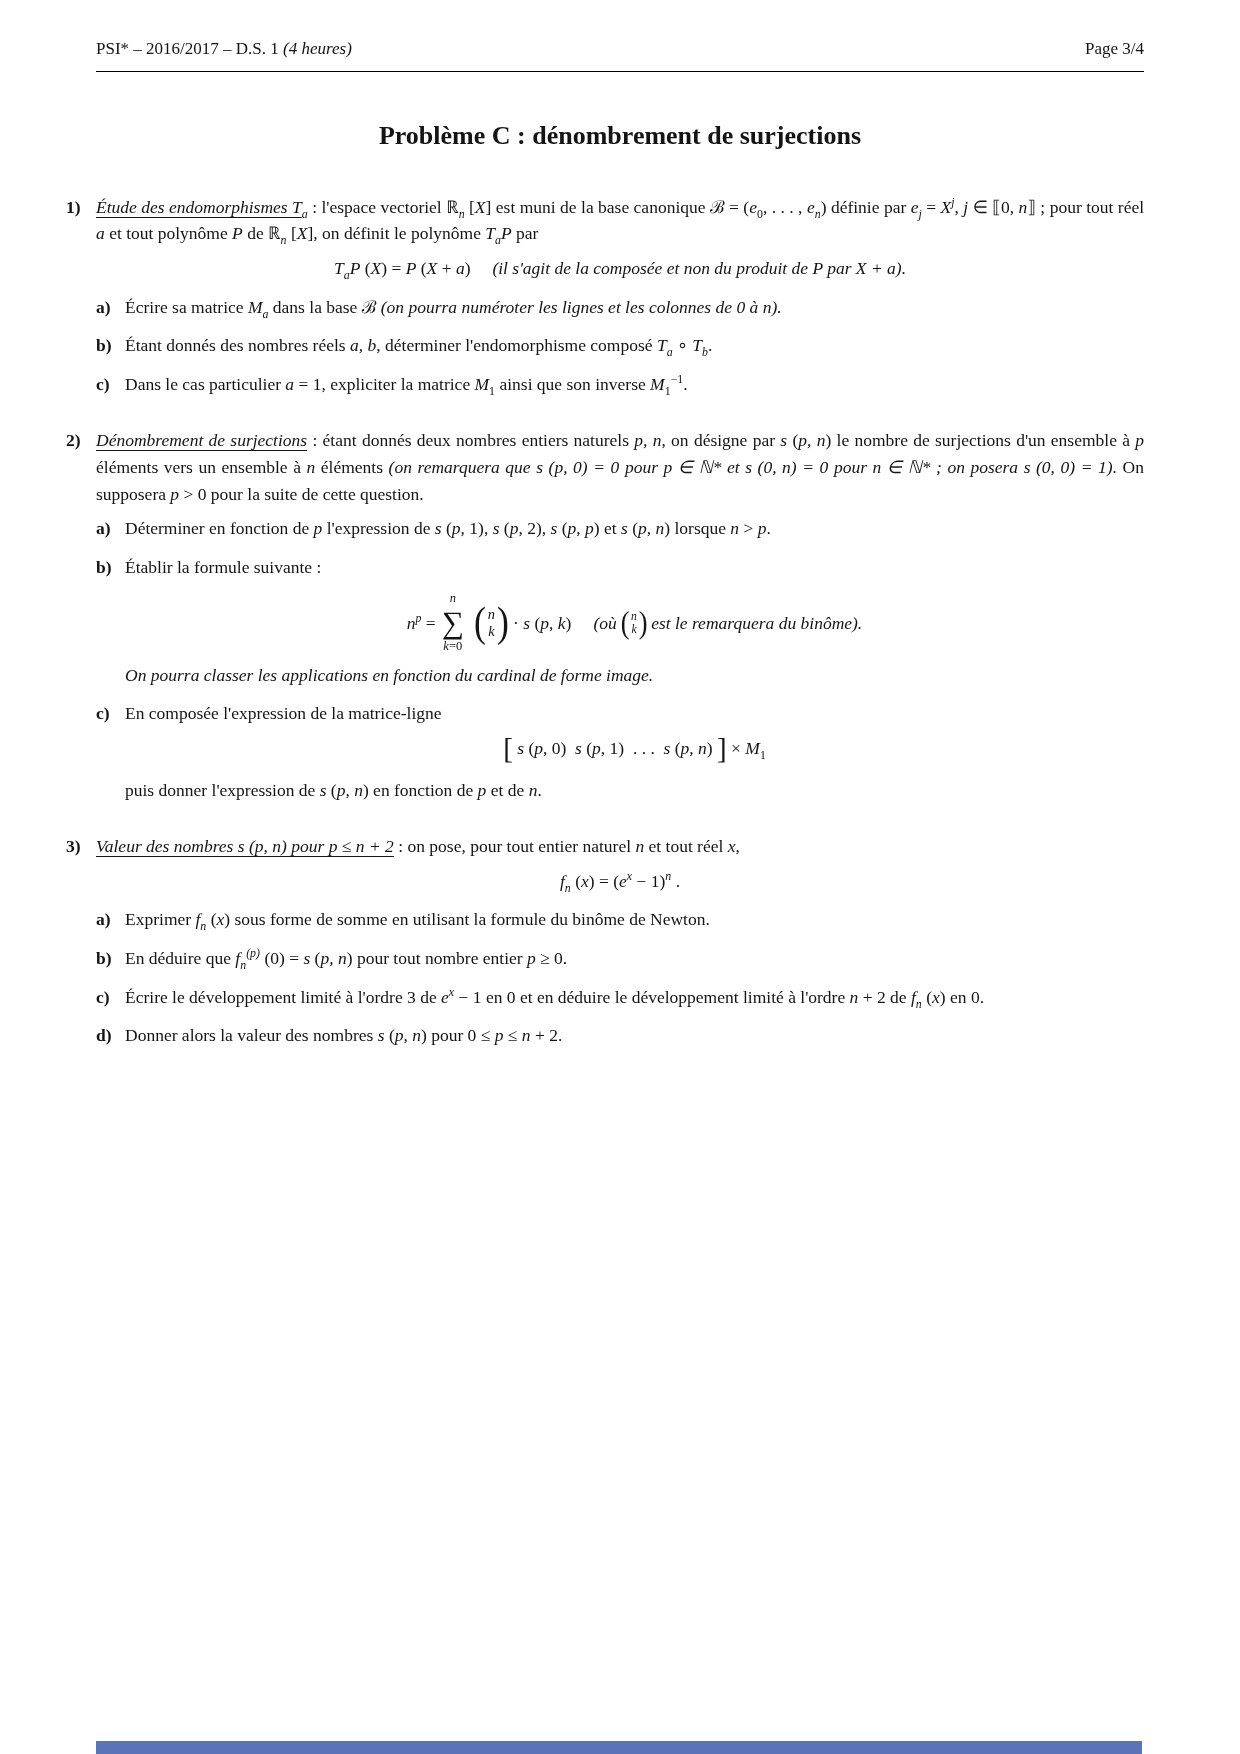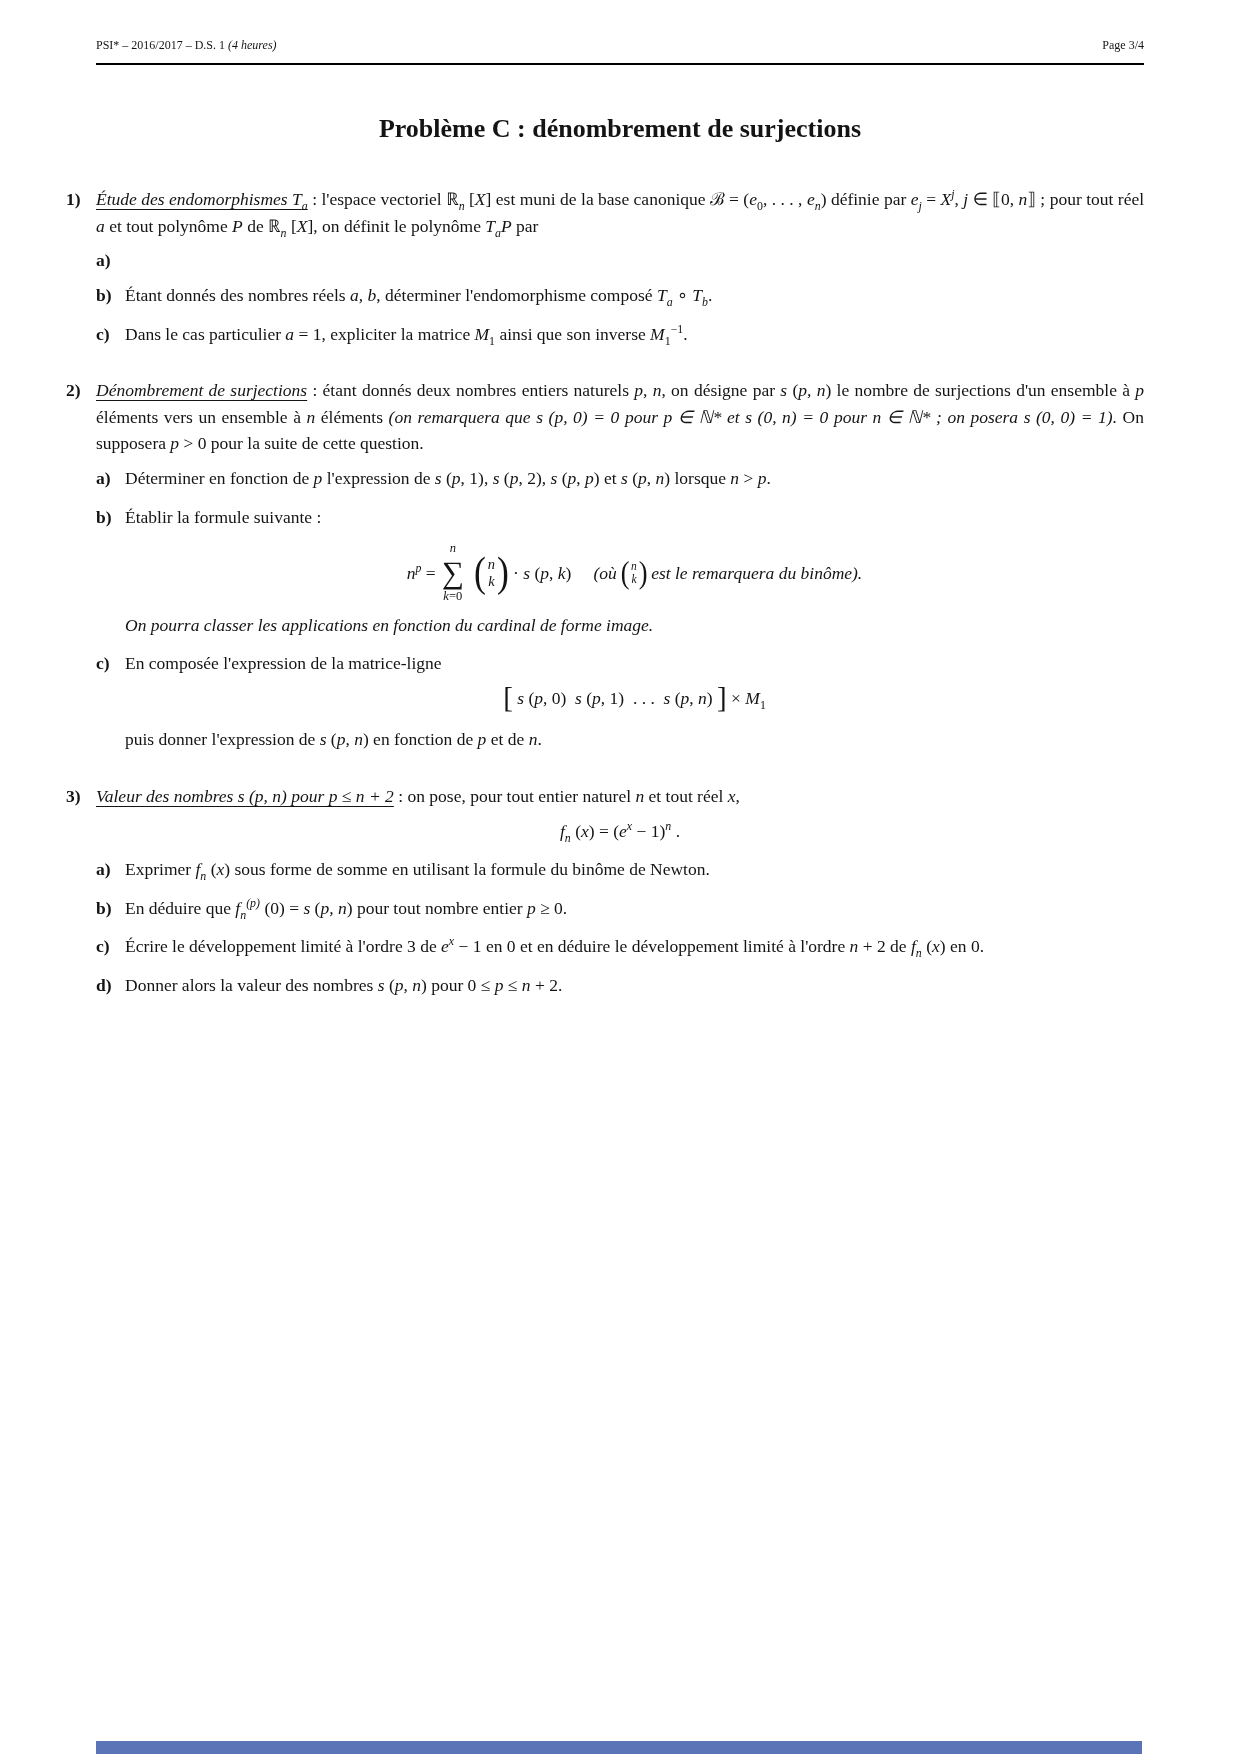--- a/index.html
+++ b/index.html
@@ -10,21 +10,21 @@
     height: 1754px;
     margin: 0 auto;
     background: #ffffff;
     color: #141414;
     font-family: "Liberation Serif", "DejaVu Serif", "DejaVu Sans", serif;
     font-size: 17.5px;
     line-height: 1.52;
     padding: 36px 96px 0 96px;
     overflow: hidden;
   }
-  .hdr { display: flex; justify-content: space-between; align-items: baseline; font-size: 12px; text-align: right; }
+  .hdr { display: flex; justify-content: space-between; align-items: baseline; font-size: 17px; text-align: right; }
   .rule { height: 1.5px; background: #000; margin-top: 9px; }
   .title { text-align: center; font-size: 26px; font-weight: 700; margin: 44px 0 38px 0; }
 
   .q { display: flex; margin-left: -30px; margin-bottom: 18px; }
   .qnum { font-weight: 700; width: 30px; flex: none; }
   .qbody { flex: 1; min-width: 0; }
 
   .sub { display: flex; margin: 8px 0; }
   .snum { font-weight: 700; width: 29px; flex: none; }
   .sbody { flex: 1; min-width: 0; }
@@ -62,24 +62,26 @@
     <span class="hdr-right">Page 3/4</span>
   </header>
   <div class="rule"></div>
 
   <h1 class="title">Problème C : dénombrement de surjections</h1>
 
   <section class="q">
     <span class="qnum">1)</span>
     <div class="qbody">
       <p class="para just"><span class="u"><span class="i">Étude des endomorphismes T</span><sub class="i">a</sub></span> : l'espace vectoriel ℝ<sub class="i">n</sub> [<span class="i">X</span>] est muni de la base canonique ℬ = (<span class="i">e</span><sub>0</sub>, . . . , <span class="i">e</span><sub class="i">n</sub>) définie par <span class="i">e</span><sub class="i">j</sub> = <span class="i">X</span><sup class="i">j</sup>, <span class="i">j</span> ∈ ⟦0, <span class="i">n</span>⟧ ; pour tout réel <span class="i">a</span> et tout polynôme <span class="i">P</span> de ℝ<sub class="i">n</sub> [<span class="i">X</span>], on définit le polynôme <span class="i">T</span><sub class="i">a</sub><span class="i">P</span> par</p>
+      <div class="display"><span class="i">T</span><sub class="i">a</sub><span class="i">P</span> (<span class="i">X</span>) = <span class="i">P</span> (<span class="i">X</span> + <span class="i">a</span>)&nbsp;&nbsp;&nbsp;&nbsp;&nbsp;<span class="i">(il s'agit de la composée et non du produit de P par X + a).</span></div>
 
       <div class="sub">
         <span class="snum">a)</span>
         <div class="sbody">
+          <p class="para just">Écrire sa matrice <span class="i">M</span><sub class="i">a</sub> dans la base ℬ <span class="i">(on pourra numéroter les lignes et les colonnes de 0 à n).</span></p>
         </div>
       </div>
 
       <div class="sub">
         <span class="snum">b)</span>
         <div class="sbody">
           <p class="para just">Étant donnés des nombres réels <span class="i">a, b</span>, déterminer l'endomorphisme composé <span class="i">T</span><sub class="i">a</sub> ∘ <span class="i">T</span><sub class="i">b</sub>.</p>
         </div>
       </div>
 

